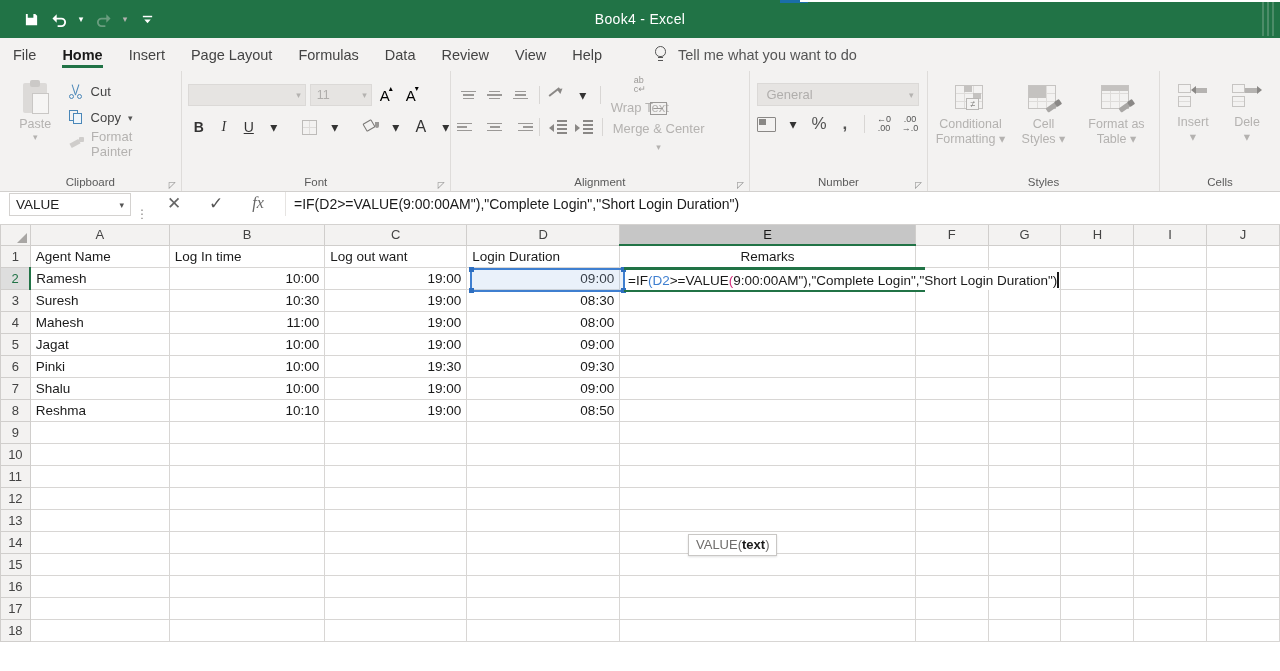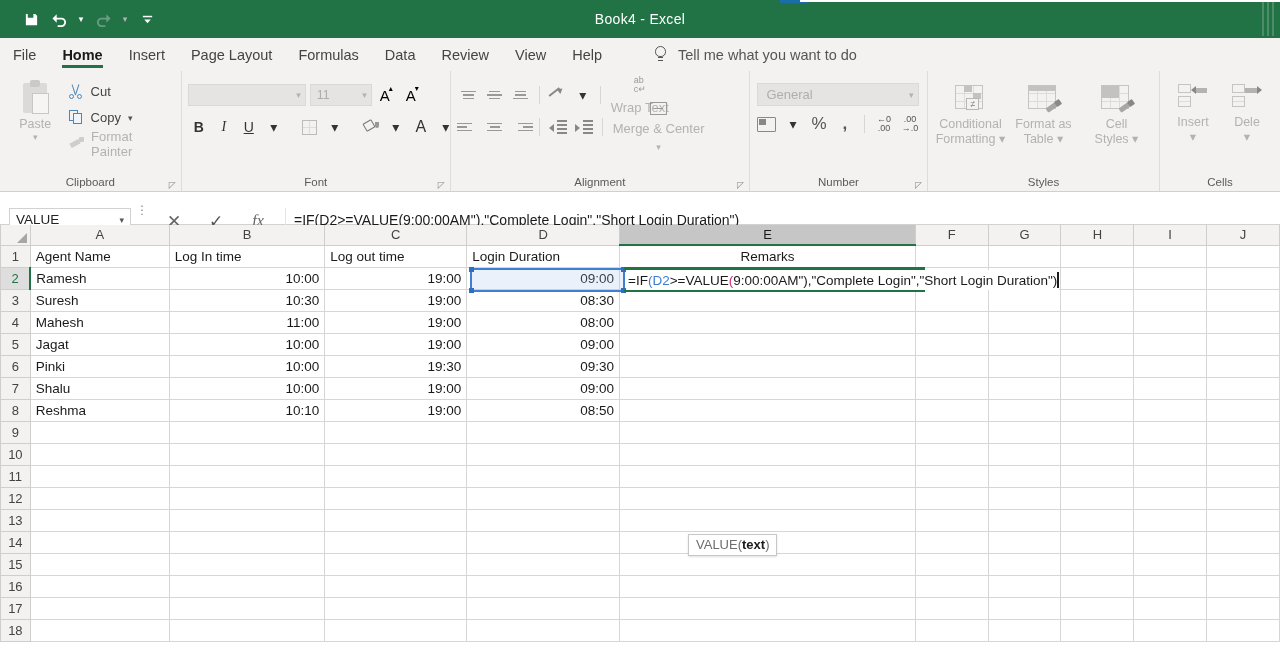--- a/index.html
+++ b/index.html
@@ -340,23 +340,23 @@
     border-right: 5px solid #8a8886;
   }
   .ins-ico .arr.rev s { left: 0; }
   .ins-ico .arr.rev i {
     left: auto; right: 0; border-right: none; border-left: 5px solid #8a8886;
   }
 
   
   .fbar {
     height: 33px; background: #ffffff;
-    display: flex; align-items: flex-start;
+    display: flex; align-items: flex-end;
     border-bottom: 1px solid #d4d2d0;
-    padding: 16px 4px;
+    padding: 8px 4px;
   }
   .namebox {
     width: 122px; height: 23px; margin-left: 5px;
     background: #ffffff; border: 1px solid #d4d2d0;
     display: flex; align-items: center; justify-content: space-between;
     padding: 0 6px; font-size: 13.5px; color: #222;
   }
   .fbar-dots {
     width: 22px; text-align: center; color: #8a8886;
     font-size: 12px; letter-spacing: 0; line-height: 4px;
@@ -748,40 +748,40 @@
           <div class="cellshade" style="left:11px;top:2px;width:8px;height:6px"></div>
           <div class="cellshade" style="left:20px;top:9px;width:8px;height:6px"></div>
           <div class="neq">≠</div>
         </div>
         <span>Conditional</span>
         <span><span>Formatting</span> <span>▾</span></span>
       </div>
       <div class="big-btn">
         <div class="tbl-ico">
           <div class="tbl-grid"></div>
+          <div class="cellshade" style="left:3px;top:2px;width:17px;height:12px"></div>
+          <div class="paintbrush">
+              <b></b>
+              <i></i>
+            </div>
+        </div>
+        <span>Cell</span>
+        <span><span>Styles</span> <span>▾</span></span>
+      </div>
+      <div class="big-btn">
+        <div class="tbl-ico">
+          <div class="tbl-grid"></div>
           <div class="cellshade" style="left:3px;top:2px;width:26px;height:5px;background:#cecccа"></div>
           <div class="paintbrush">
               <b></b>
               <i></i>
             </div>
         </div>
         <span>Format as</span>
         <span><span>Table</span> <span>▾</span></span>
-      </div>
-      <div class="big-btn">
-        <div class="tbl-ico">
-          <div class="tbl-grid"></div>
-          <div class="cellshade" style="left:3px;top:2px;width:17px;height:12px"></div>
-          <div class="paintbrush">
-              <b></b>
-              <i></i>
-            </div>
-        </div>
-        <span>Cell</span>
-        <span><span>Styles</span> <span>▾</span></span>
       </div>
     </div>
     <div class="grp-label">Styles</div>
   </div>
 
   <div class="grp" style="width:120px;border-right:none">
     <div class="grp-body" style="padding-top:4px">
       <div class="big-btn" style="width:56px">
         <div class="ins-ico">
           <div class="bar"></div>
@@ -852,21 +852,21 @@
       <th>G</th>
       <th>H</th>
       <th>I</th>
       <th>J</th>
     </tr>
 
     <tr>
       <td class="rowhead">1</td>
       <td class="cell">Agent Name</td>
       <td class="cell">Log In time</td>
-      <td class="cell">Log out time</td>
+      <td class="cell">Log out want</td>
       <td class="cell">Login Duration</td>
       <td class="cell ctr">Remarks</td>
       <td class="cell"></td>
       <td class="cell"></td>
       <td class="cell"></td>
       <td class="cell"></td>
       <td class="cell"></td>
     </tr>
 
     <tr>

